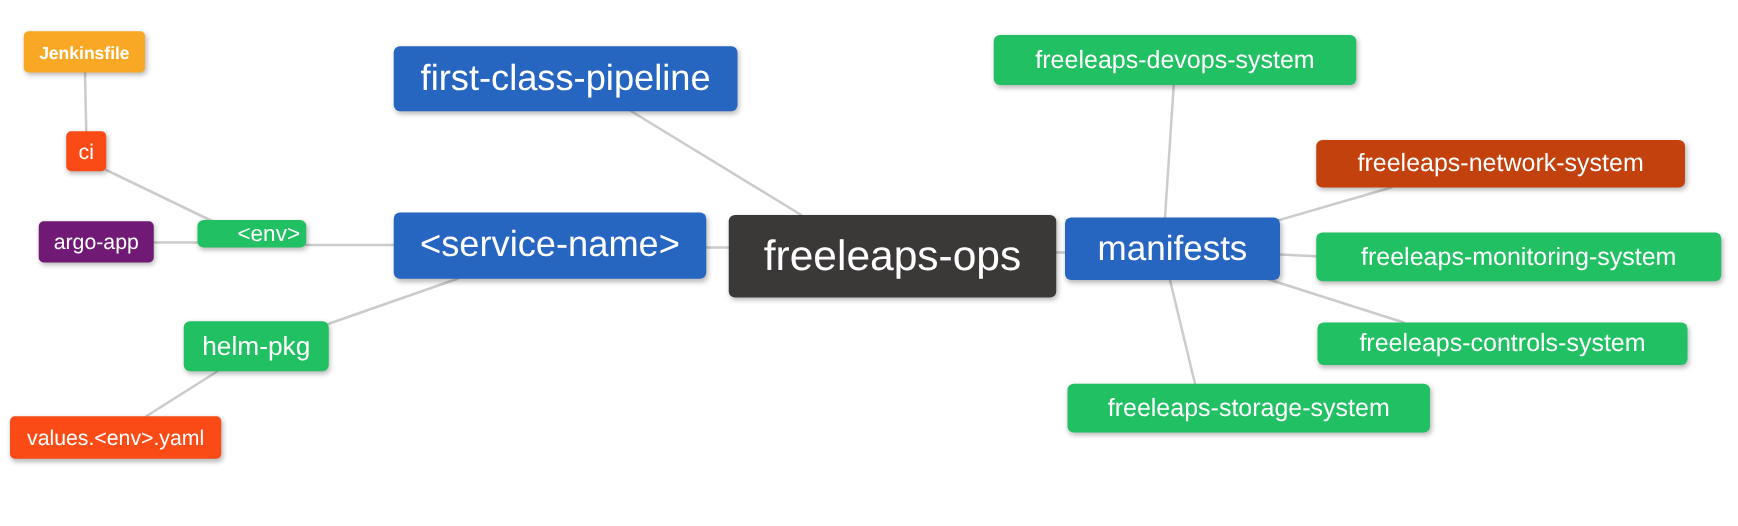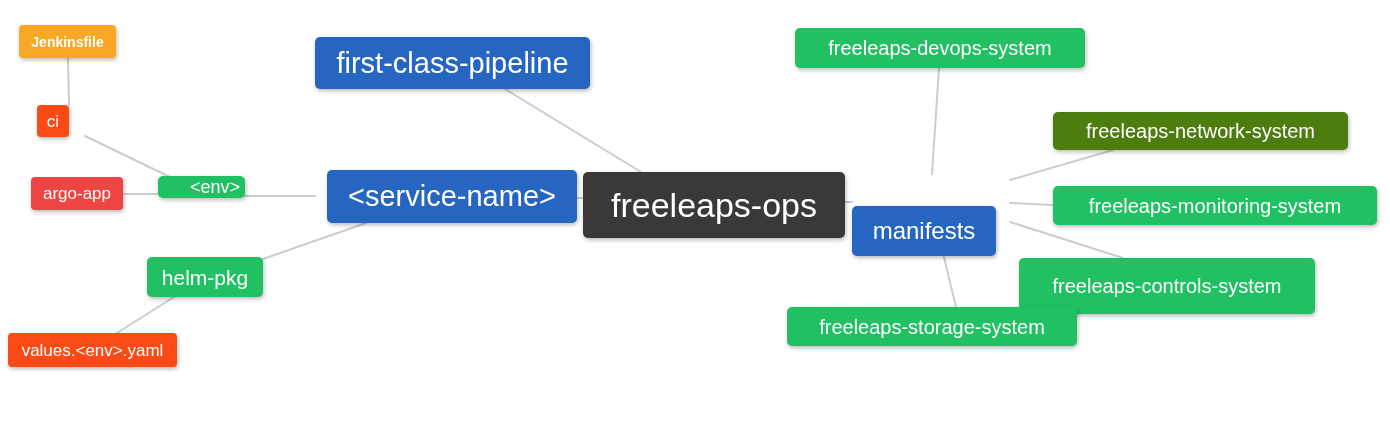--- a/index.html
+++ b/index.html
@@ -30,34 +30,34 @@
     color: #ffffff;
     border-radius: 5px;
     box-shadow: 1px 2px 4px rgba(0,0,0,0.28);
     white-space: nowrap;
     line-height: 1;
     cursor: pointer;
     box-sizing: border-box;
   }
   
   .n-jenkinsfile          { left: 19px;   top: 25px;  width: 97px;  height: 33px; font-size: 14px; border-radius: 4px; font-weight: bold; }
-  .n-ci                   { left: 37px;   top: 105px; width: 32px;  height: 32px; font-size: 17px; border-radius: 4px; }
+  .n-ci                   { left: 53px;   top: 105px; width: 32px;  height: 32px; font-size: 17px; border-radius: 4px; }
   .n-argo-app             { left: 31px;   top: 177px; width: 92px;  height: 33px; font-size: 17px; border-radius: 4px; }
   .n-env                  { left: 158px;  top: 176px; width: 87px;  height: 22px; font-size: 18px; padding-left: 27px; }
   .n-helm-pkg             { left: 147px;  top: 257px; width: 116px; height: 40px; font-size: 21px; }
   .n-values-env-yaml      { left: 8px;    top: 333px; width: 169px; height: 34px; font-size: 17px; border-radius: 4px; }
   .n-first-class-pipeline { left: 315px;  top: 37px;  width: 275px; height: 52px; font-size: 29px; }
   .n-service-name         { left: 315px;  top: 170px; width: 250px; height: 53px; font-size: 29px; }
   .n-freeleaps-ops        { left: 583px;  top: 172px; width: 262px; height: 66px; font-size: 34px; }
-  .n-manifests            { left: 852px;  top: 174px; width: 144px; height: 50px; font-size: 24px; margin-top: 32px; }
+  .n-manifests            { left: 852px;  top: 174px; width: 172px; height: 50px; font-size: 28px; }
   .n-devops               { left: 795px;  top: 28px;  width: 290px; height: 40px; font-size: 20px; }
   .n-network              { left: 1053px; top: 112px; width: 295px; height: 38px; font-size: 20px; }
   .n-monitoring           { left: 1053px; top: 186px; width: 324px; height: 39px; font-size: 20px; }
-  .n-controls             { left: 1019px; top: 258px; width: 296px; height: 56px; font-size: 20px; }
-  .n-storage              { left: 787px;  top: 307px; width: 290px; height: 39px; font-size: 20px; }
+  .n-controls             { left: 1054px; top: 258px; width: 296px; height: 34px; font-size: 20px; }
+  .n-storage              { left: 854px;  top: 307px; width: 290px; height: 39px; font-size: 20px; }
 </style>
 </head>
 <body>
 
 <div class="canvas">
 
   <svg class="edges" viewBox="0 0 1390 421" xmlns="http://www.w3.org/2000/svg">
     <g stroke="#cccccc" stroke-width="2" fill="none" stroke-linecap="round">
       <line x1="68" y1="58" x2="69" y2="105"></line>
       <line x1="85" y1="136" x2="170" y2="177"></line>
@@ -71,27 +71,27 @@
       <line x1="939" y1="68" x2="932" y2="174"></line>
       <line x1="1010" y1="180" x2="1113" y2="150"></line>
       <line x1="1010" y1="203" x2="1053" y2="205"></line>
       <line x1="1010" y1="222" x2="1123" y2="258"></line>
       <line x1="936" y1="224" x2="956" y2="307"></line>
     </g>
   </svg>
 
   <div class="node n-jenkinsfile" style="background-color: rgb(249, 168, 37);">Jenkinsfile</div>
   <div class="node n-ci" style="background-color: rgb(250, 75, 22);">ci</div>
-  <div class="node n-argo-app" style="background-color: #ef4444;">argo-app</div>
+  <div class="node n-argo-app" style="background-color: #701a75;">argo-app</div>
   <div class="node n-env" style="background-color: rgb(33, 192, 99);">&lt;env&gt;</div>
   <div class="node n-helm-pkg" style="background-color: rgb(33, 192, 99);">helm-pkg</div>
   <div class="node n-values-env-yaml" style="background-color: rgb(250, 75, 22); text-align: center;">values.&lt;env&gt;.yaml</div>
   <div class="node n-first-class-pipeline" style="background-color: rgb(39, 102, 192);">first-class-pipeline</div>
-  <div class="node n-service-name" style="background-color: rgb(39, 102, 192); margin-left: 12px;">&lt;service-name&gt;</div>
+  <div class="node n-service-name" style="background-color: rgb(39, 102, 192);">&lt;service-name&gt;</div>
   <div class="node n-freeleaps-ops" style="background-color: rgb(59, 56, 56);">freeleaps-ops</div>
   <div class="node n-manifests" style="background-color: rgb(39, 102, 192);">manifests</div>
   <div class="node n-devops" style="background-color: rgb(33, 192, 99);">freeleaps-devops-system</div>
-  <div class="node n-network" style="background-color: #4d7c0f; text-align: center;">freeleaps-network-system</div>
+  <div class="node n-network" style="background-color: #c2410c; text-align: center;">freeleaps-network-system</div>
   <div class="node n-monitoring" style="background-color: rgb(33, 192, 99);">freeleaps-monitoring-system</div>
   <div class="node n-controls" style="background-color: rgb(33, 192, 99);">freeleaps-controls-system</div>
   <div class="node n-storage" style="background-color: rgb(33, 192, 99);">freeleaps-storage-system</div>
 
 </div>
 
 </body></html>

